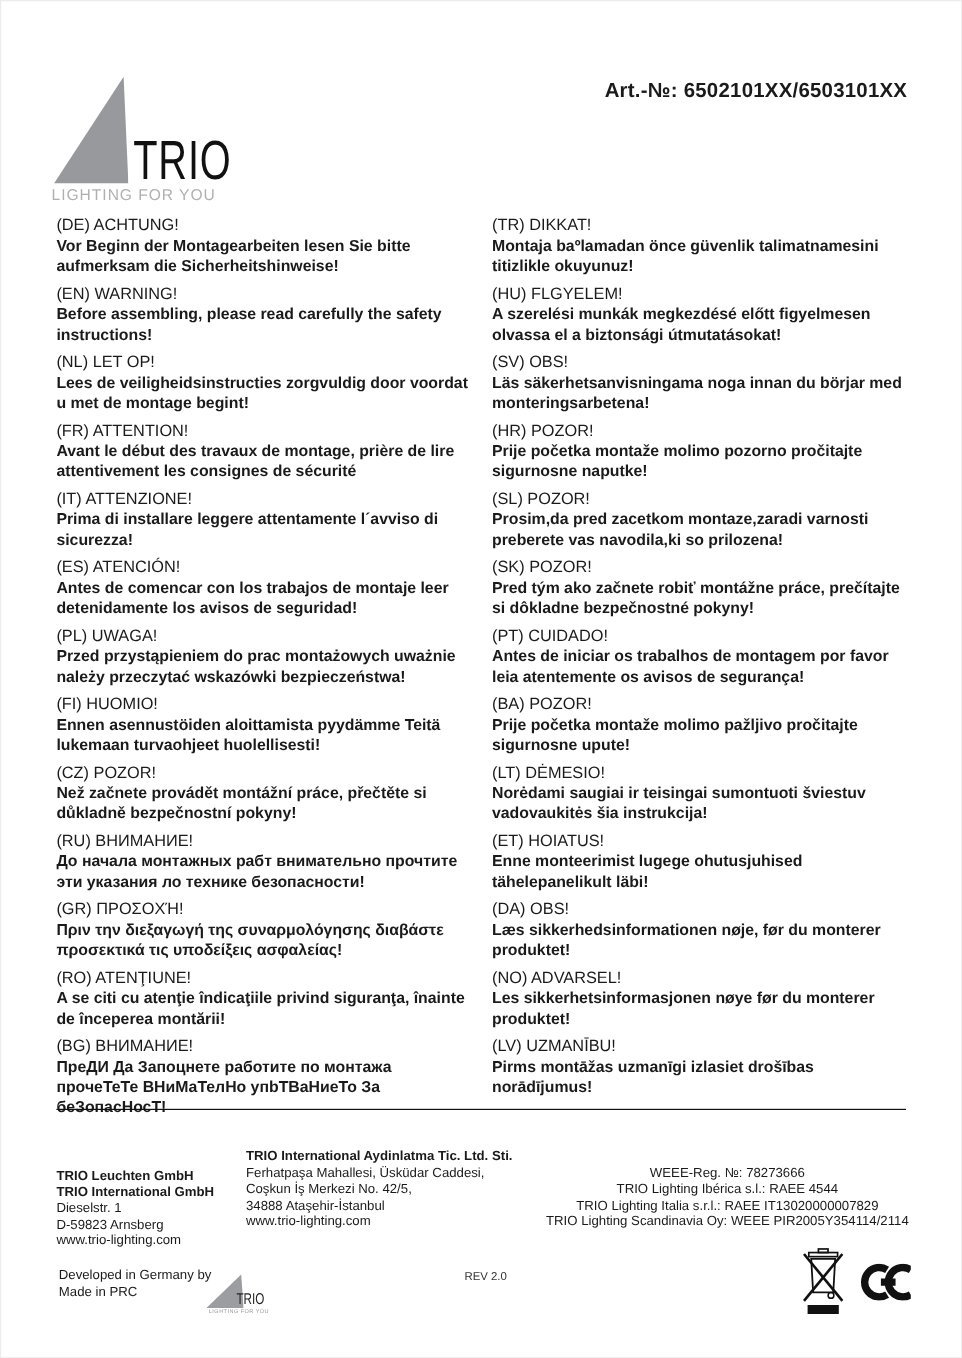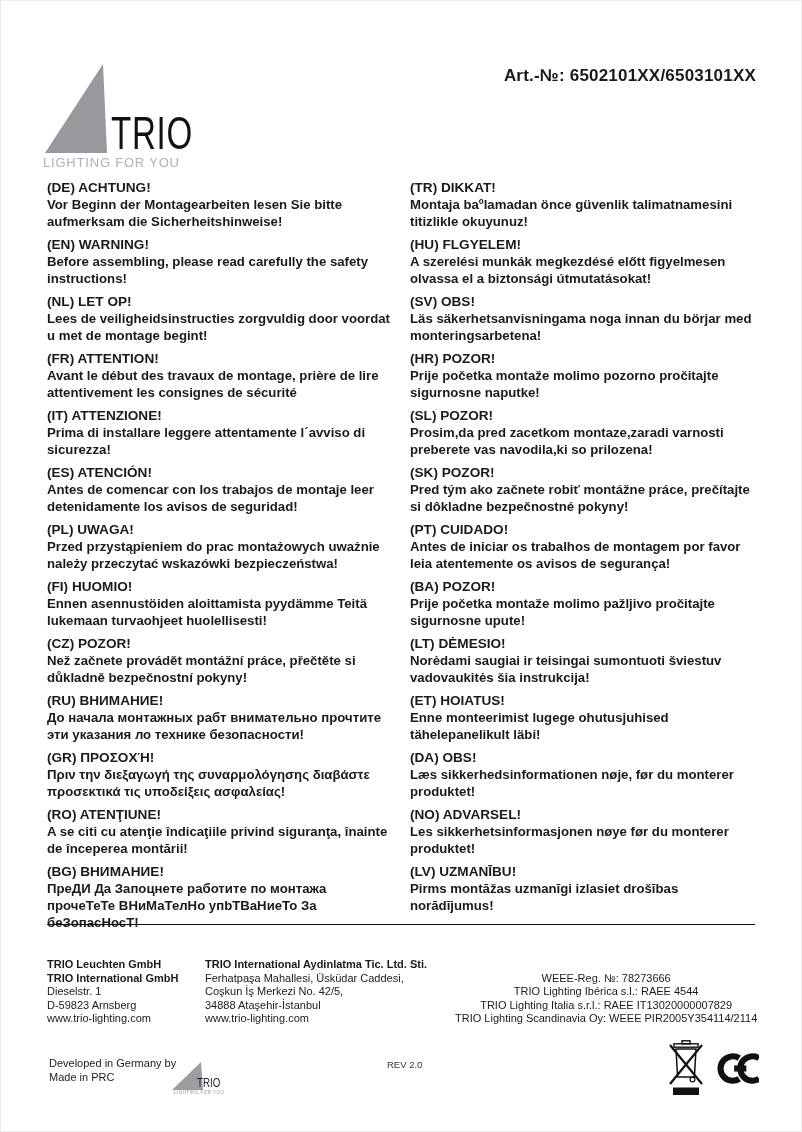--- a/index.html
+++ b/index.html
@@ -13,26 +13,26 @@
   .logo{position:absolute;left:45px;top:64px;width:210px;height:115px;}
   .logo .tri{position:absolute;left:0;top:0;}
   .trio-text{position:absolute;left:66px;top:46px;font-size:46px;line-height:1;font-weight:300;
     color:#111;transform:scaleX(.72);transform-origin:left top;letter-spacing:1px;}
   .tagline{position:absolute;left:-2px;top:91px;font-size:13px;color:#b0b0b0;letter-spacing:.8px;white-space:nowrap;}
   
   .cols{position:absolute;left:47px;top:179px;width:712px;display:flex;}
   .col{width:347px;}
   .col-right{margin-left:16px;}
   .warn{margin:0 0 6px 0;}
-  .warn h3{margin:0;font-size:13.6px;line-height:17px;font-weight:bold;}
+  .warn h3{margin:0;font-size:13.6px;line-height:17px;font-weight:normal;}
   .warn p{margin:0;font-size:13.2px;line-height:17px;font-weight:bold;}
   .rule{position:absolute;left:47px;top:924px;width:708px;border-top:1.6px solid #111;height:0;}
   
   .footer{position:absolute;left:47px;top:958px;width:755px;display:flex;font-size:11px;line-height:13.5px;}
-  .fc1{width:158px;}
+  .fc1{width:158px;margin-top:16px;}
   .fc2{width:250px;}
   .fc3{padding-top:13.5px;white-space:nowrap;text-align:center;}
   .bold{font-weight:bold;}
   
   .dev{position:absolute;left:49px;top:1056px;font-size:11px;line-height:14px;}
   .minilogo{position:absolute;left:172px;top:1062px;width:75px;height:36px;}
   .minilogo .tri{position:absolute;left:0;top:0;}
   .mini-trio{position:absolute;left:25px;top:14px;font-size:13px;line-height:1;font-weight:300;
     color:#222;transform:scaleX(.75);transform-origin:left top;}
   .mini-tagline{position:absolute;left:2px;top:28px;font-size:4.6px;color:#9a9a9a;letter-spacing:.4px;white-space:nowrap;}

